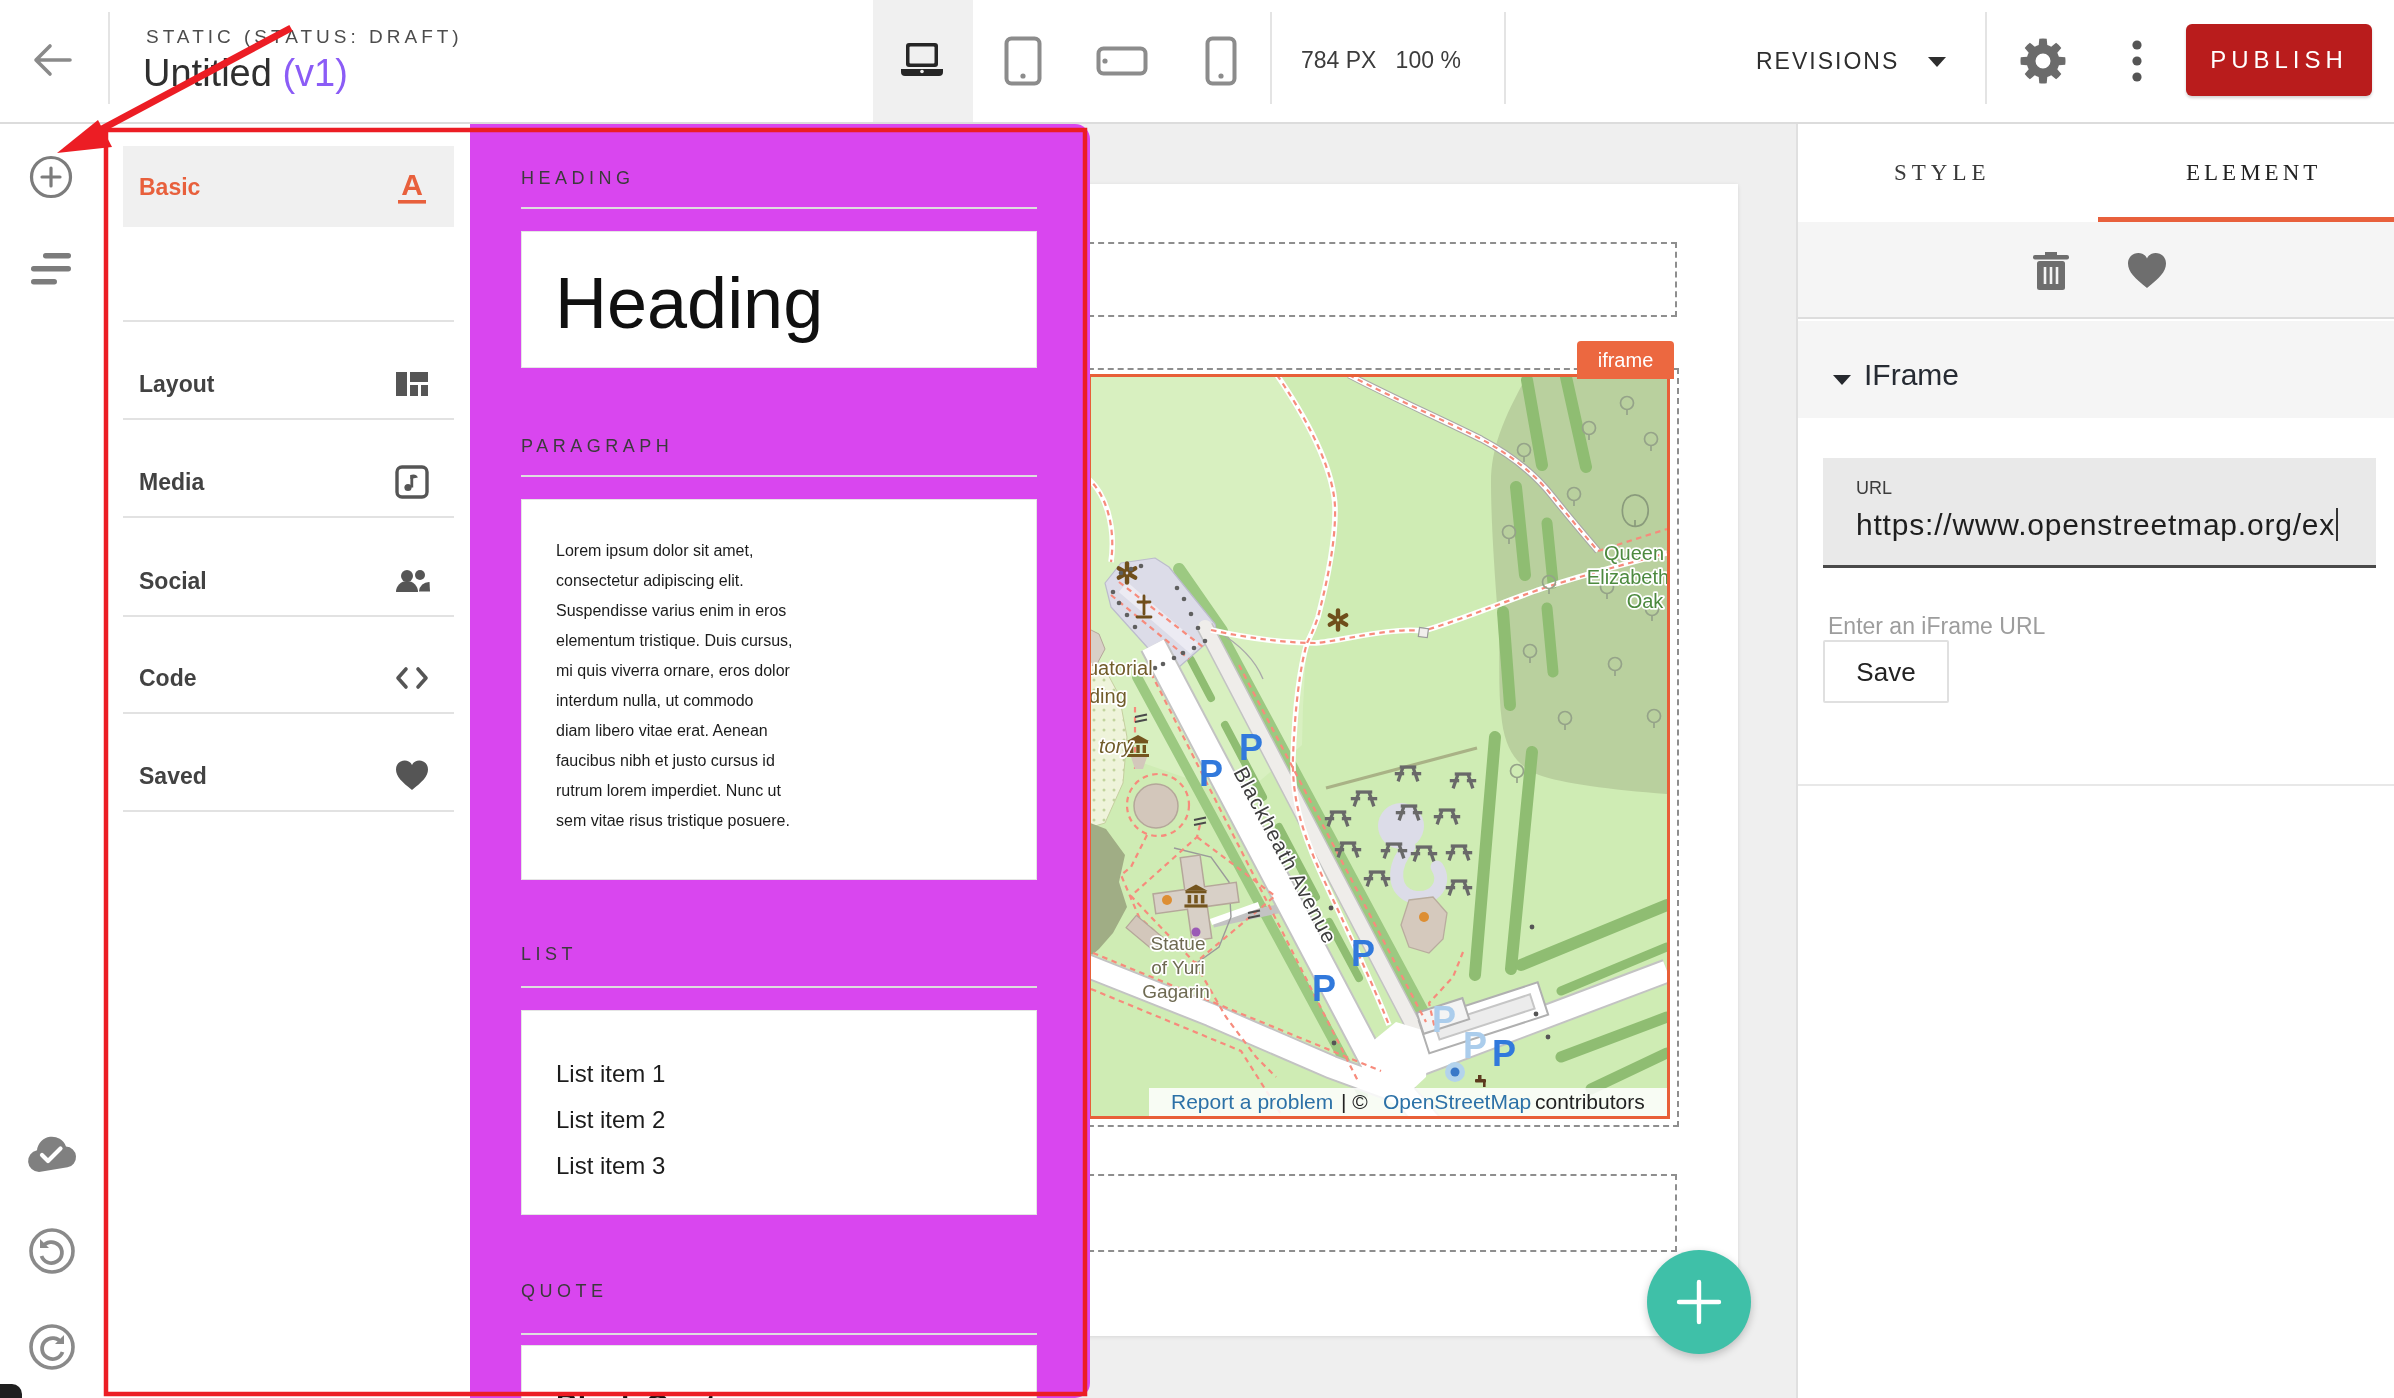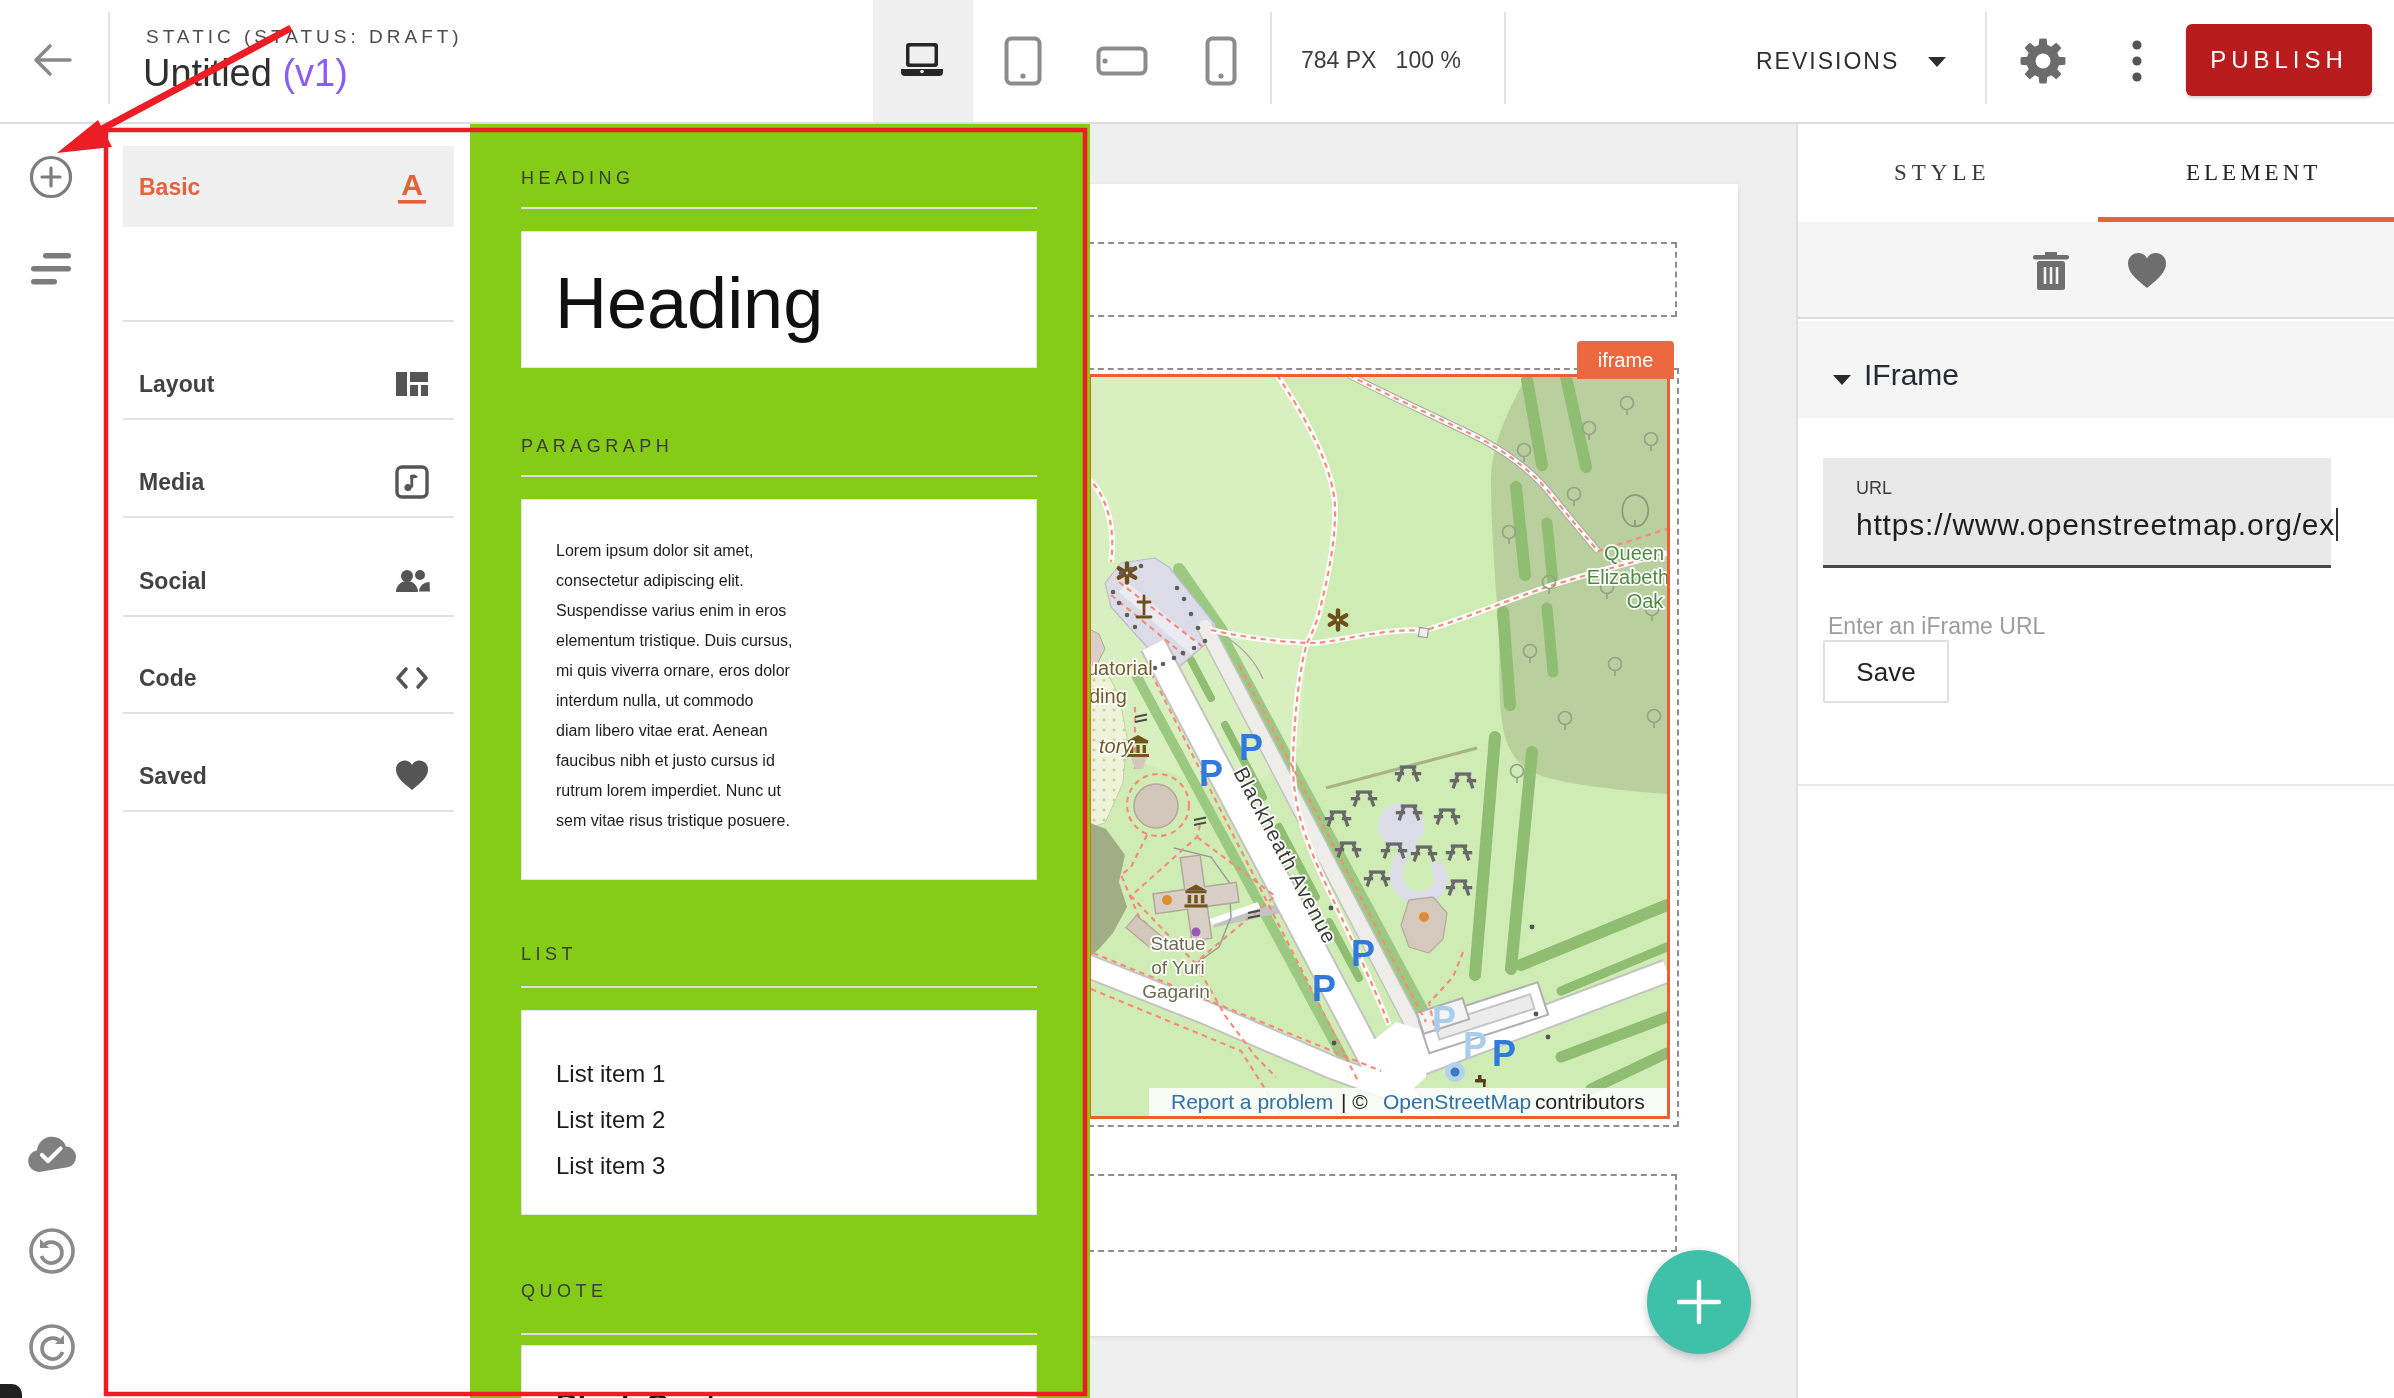--- a/index.html
+++ b/index.html
@@ -20,21 +20,21 @@
 #pxlabel { position:absolute; left:1301px; top:47px; font-size:23px; color:#3c3c3c; }
 #revisions { position:absolute; left:1756px; top:48px; font-size:23px; letter-spacing:2px; color:#2e2e2e; }
 #publish { position:absolute; left:2186px; top:24px; width:186px; height:72px; background:#b91c1c;
   border-radius:6px; color:#fff; font-size:24px; letter-spacing:5px; text-align:center;
   line-height:72px; box-shadow:0 2px 3px rgba(0,0,0,0.18); }
 
 
 #rail { position:absolute; left:0; top:124px; width:105px; height:1274px; background:#fff; z-index:10; }
 
 
-#panel { position:absolute; left:105px; top:124px; width:985px; height:1274px; background:#84cc16; z-index:10; }
+#panel { position:absolute; left:105px; top:124px; width:985px; height:1274px; background:#d946ef; z-index:10;border-radius:15px; }
 #cats { position:absolute; left:0; top:0; width:365px; height:1274px; background:#fff; }
 .catrow { position:absolute; left:18px; width:331px; height:81px; font-size:23px; font-weight:bold; color:#424242; }
 .catrow .lbl { position:absolute; left:16px; top:50%; transform:translateY(-50%); }
 .catrow .ic { position:absolute; right:24px; top:50%; transform:translateY(-50%); width:36px; height:36px; }
 .catsep { position:absolute; left:18px; width:331px; height:2px; background:#e2e2e2; }
 #content { position:absolute; left:365px; top:0; width:620px; height:1274px; }
 .seclabel { position:absolute; left:51px; font-size:18px; letter-spacing:4.5px; color:#3b3b3b; }
 .secdiv { position:absolute; left:51px; width:516px; height:2px; background:#dedede; }
 .card { position:absolute; left:51px; width:516px; background:#fff; border:1px solid #e5e5e5; }
 
@@ -51,21 +51,21 @@
   background:#3fc0a8; box-shadow:0 3px 8px rgba(0,0,0,0.22); }
 
 
 #sidebar { position:absolute; left:1796px; top:124px; width:598px; height:1274px; background:#fff;
   border-left:2px solid #e0e0e0; z-index:10; }
 .tab { position:absolute; top:36px; font-size:23px; letter-spacing:5px;font-family:Liberation Serif, serif; }
 #graybar1 { position:absolute; left:0; top:98px; width:598px; height:97px; background:#f5f5f5;
   border-bottom:2px solid #dddddd; }
 #graybar2 { position:absolute; left:0; top:197px; width:598px; height:97px; background:#f5f5f5; }
 #tabline { position:absolute; left:300px; top:93px; width:298px; height:5px; background:#e8603c; }
-#urlbox { position:absolute; left:25px; top:334px; width:508px; height:110px; background:#e9e9e9;
+#urlbox { position:absolute; left:25px; top:334px; width:553px; height:110px; background:#e9e9e9;
   border-bottom:3px solid #4a4a4a; }
 #urlbox .l { position:absolute; left:33px; top:20px; font-size:18px; color:#3d3d3d; }
 #urlbox .v { position:absolute; left:33px; top:50px; font-size:30px; letter-spacing:0.8px; color:#1e1e1e; white-space:nowrap; }
 #hint { position:absolute; left:30px; top:458px; font-size:23px; color:#9d9d9d;margin-top:31px; }
 #savebtn { position:absolute; left:25px; top:516px; width:126px; height:63px; background:#fff;
   border:2px solid #e0e0e0; border-radius:2px; font-size:26px; color:#222; text-align:center;
   line-height:60px; }
 #sbline { position:absolute; left:0; top:660px; width:598px; height:2px; background:#e8e8e8; }
 
 

